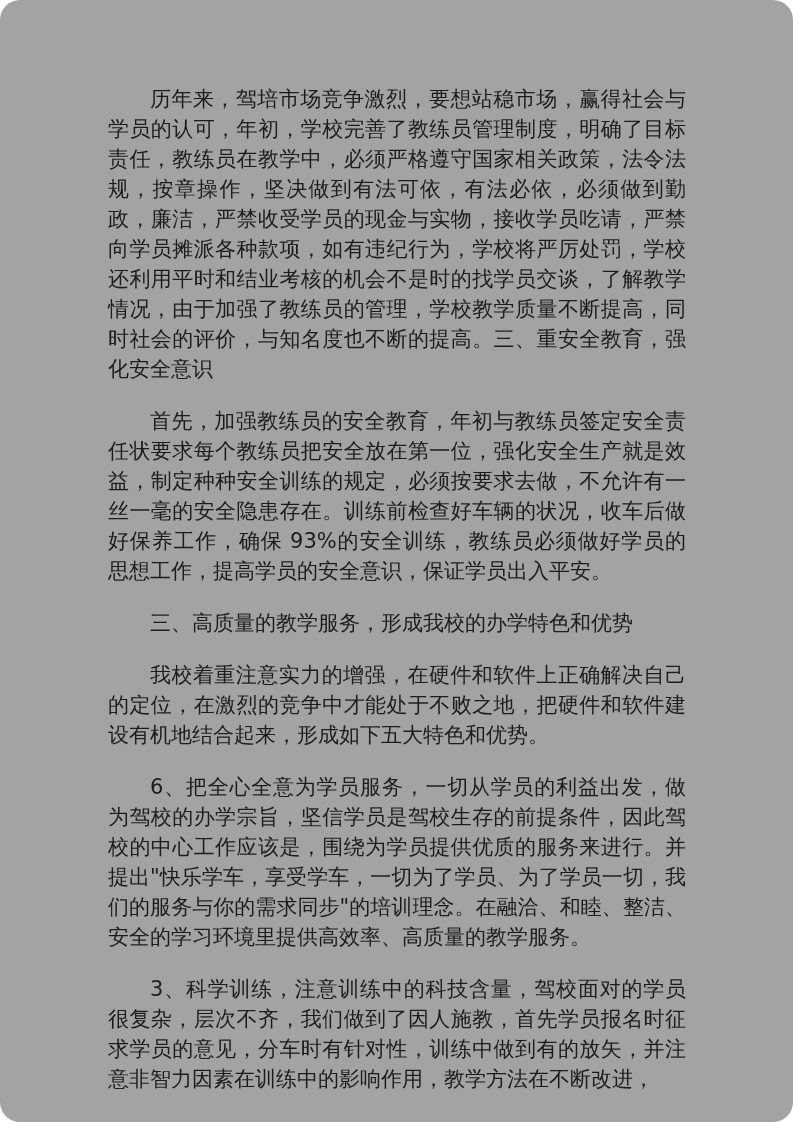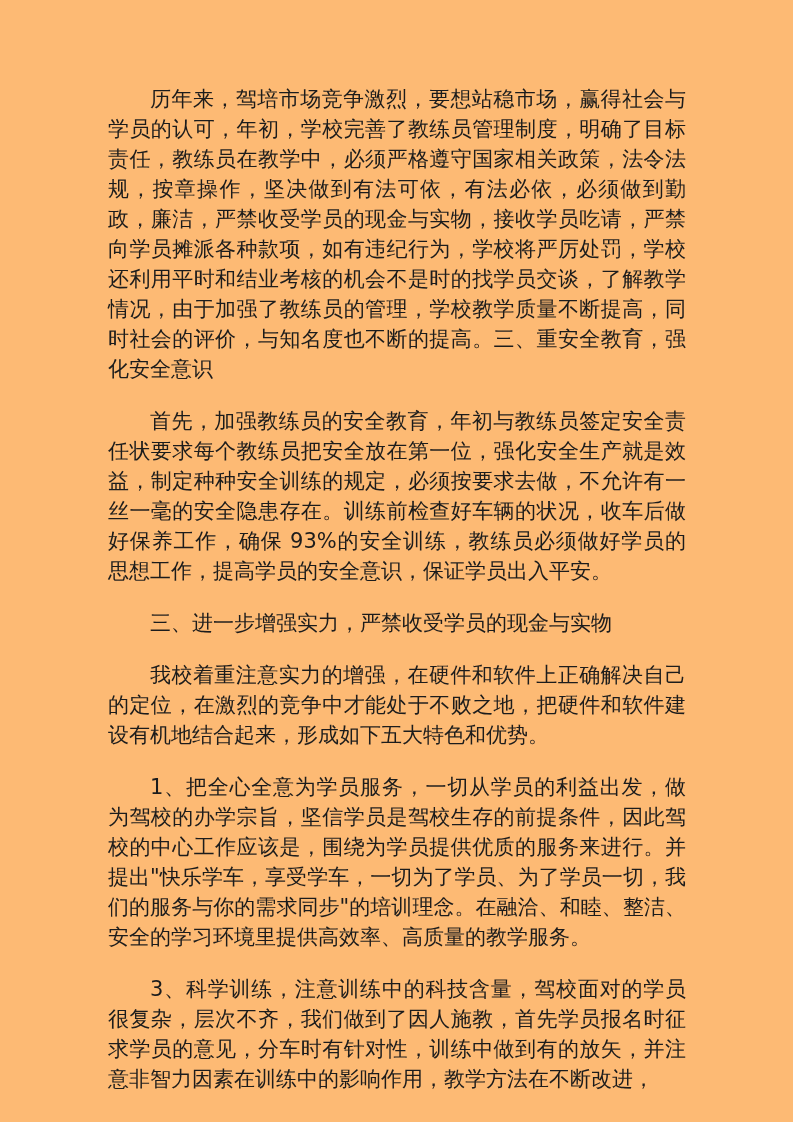--- a/index.html
+++ b/index.html
@@ -6,24 +6,25 @@
   html, body {
     margin: 0;
     padding: 0;
     background: #ffffff;
   }
 
   .page {
     position: relative;
     width: 793px;
     height: 1122px;
-    background: #fdba74;
+    background: #a3a3a3;
     margin: 0 auto;
     overflow: hidden;
     box-sizing: border-box;
+    border-radius: 20px;
   }
 
   .doc-body {
     position: absolute;
     left: 108px;
     top: 84px;
     width: 578px;
   }
 
   .para {
@@ -51,23 +52,23 @@
 </head>
 <body>
 
 <div class="page">
   <div class="doc-body">
 
     <p class="para">历年来，驾培市场竞争激烈，要想站稳市场，赢得社会与学员的认可，年初，学校完善了教练员管理制度，明确了目标责任，教练员在教学中，必须严格遵守国家相关政策，法令法规，按章操作，坚决做到有法可依，有法必依，必须做到勤政，廉洁，严禁收受学员的现金与实物，接收学员吃请，严禁向学员摊派各种款项，如有违纪行为，学校将严厉处罚，学校还利用平时和结业考核的机会不是时的找学员交谈，了解教学情况，由于加强了教练员的管理，学校教学质量不断提高，同时社会的评价，与知名度也不断的提高。三、重安全教育，强化安全意识</p>
 
     <p class="para">首先，加强教练员的安全教育，年初与教练员签定安全责任状要求每个教练员把安全放在第一位，强化安全生产就是效益，制定种种安全训练的规定，必须按要求去做，不允许有一丝一毫的安全隐患存在。训练前检查好车辆的状况，收车后做好保养工作，确保 93%的安全训练，教练员必须做好学员的思想工作，提高学员的安全意识，保证学员出入平安。</p>
 
-    <p class="para heading">三、进一步增强实力，严禁收受学员的现金与实物</p>
+    <p class="para heading">三、高质量的教学服务，形成我校的办学特色和优势</p>
 
     <p class="para">我校着重注意实力的增强，在硬件和软件上正确解决自己的定位，在激烈的竞争中才能处于不败之地，把硬件和软件建设有机地结合起来，形成如下五大特色和优势。</p>
 
-    <p class="para">1、把全心全意为学员服务，一切从学员的利益出发，做为驾校的办学宗旨，坚信学员是驾校生存的前提条件，因此驾校的中心工作应该是，围绕为学员提供优质的服务来进行。并提出"快乐学车，享受学车，一切为了学员、为了学员一切，我们的服务与你的需求同步"的培训理念。在融洽、和睦、整洁、安全的学习环境里提供高效率、高质量的教学服务。</p>
+    <p class="para">6、把全心全意为学员服务，一切从学员的利益出发，做为驾校的办学宗旨，坚信学员是驾校生存的前提条件，因此驾校的中心工作应该是，围绕为学员提供优质的服务来进行。并提出"快乐学车，享受学车，一切为了学员、为了学员一切，我们的服务与你的需求同步"的培训理念。在融洽、和睦、整洁、安全的学习环境里提供高效率、高质量的教学服务。</p>
 
 
     <p class="para">3、科学训练，注意训练中的科技含量，驾校面对的学员很复杂，层次不齐，我们做到了因人施教，首先学员报名时征求学员的意见，分车时有针对性，训练中做到有的放矢，并注意非智力因素在训练中的影响作用，教学方法在不断改进，</p>
 
   </div>
 </div>
 
 </body></html>

